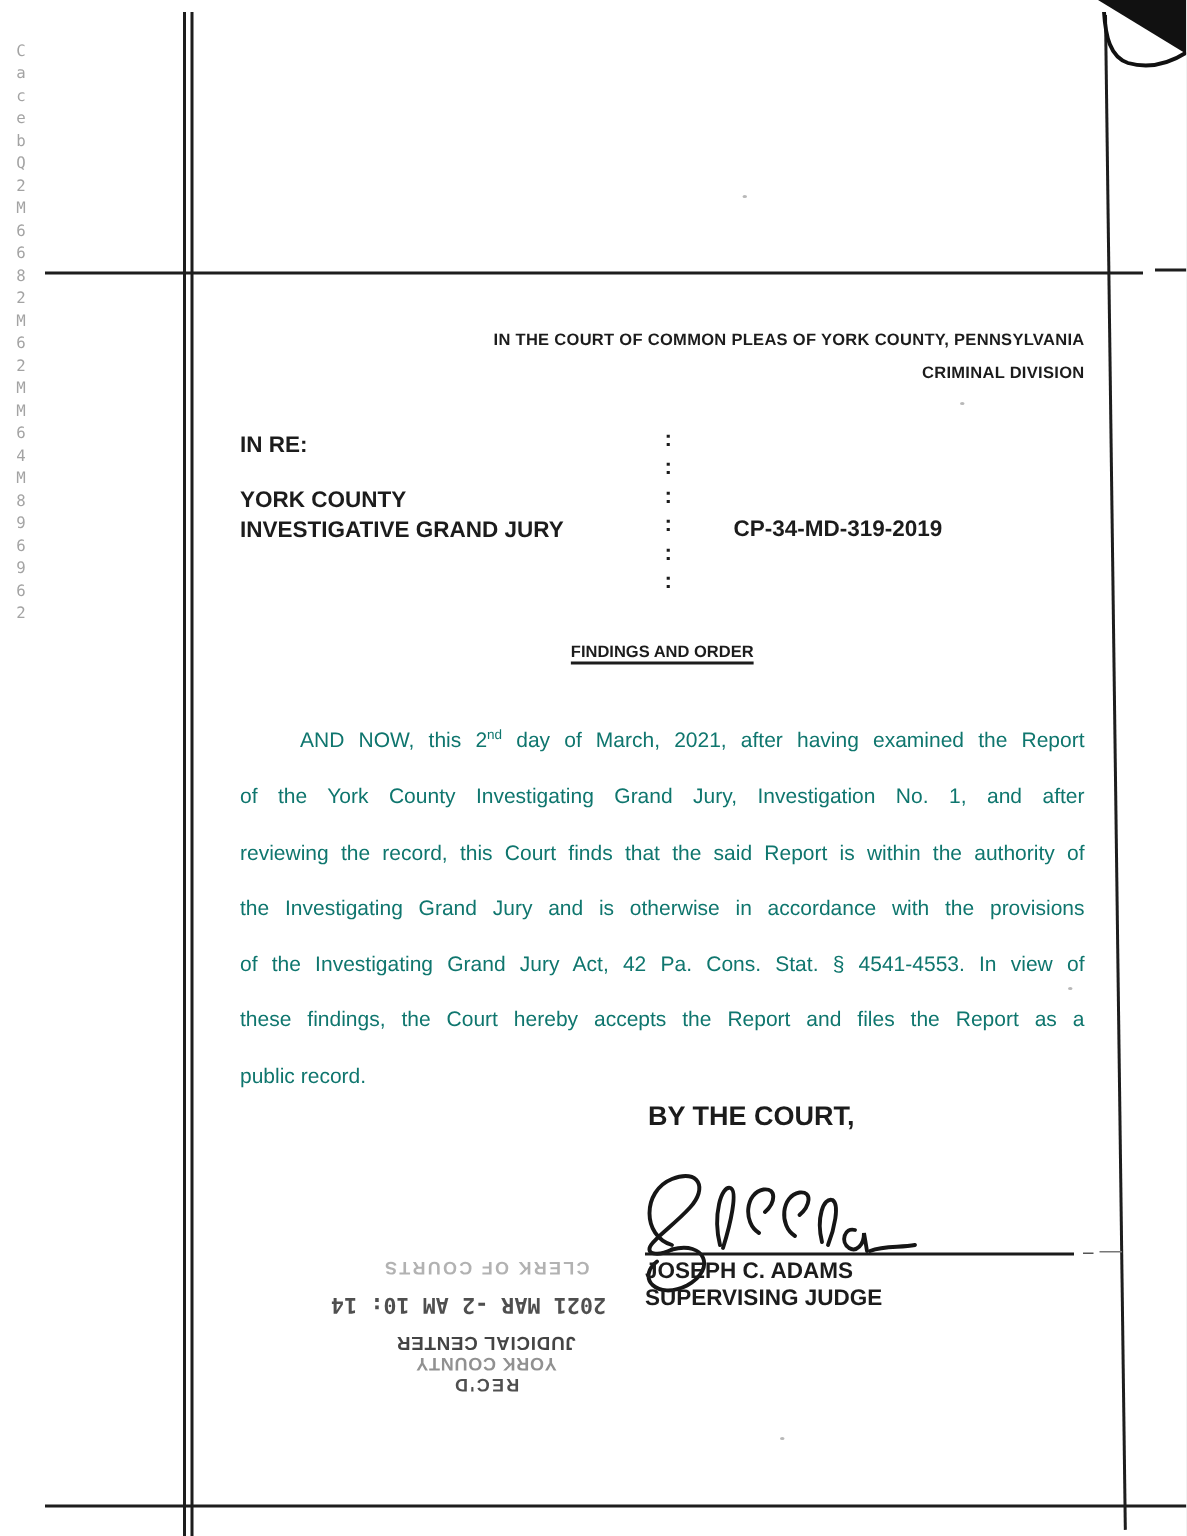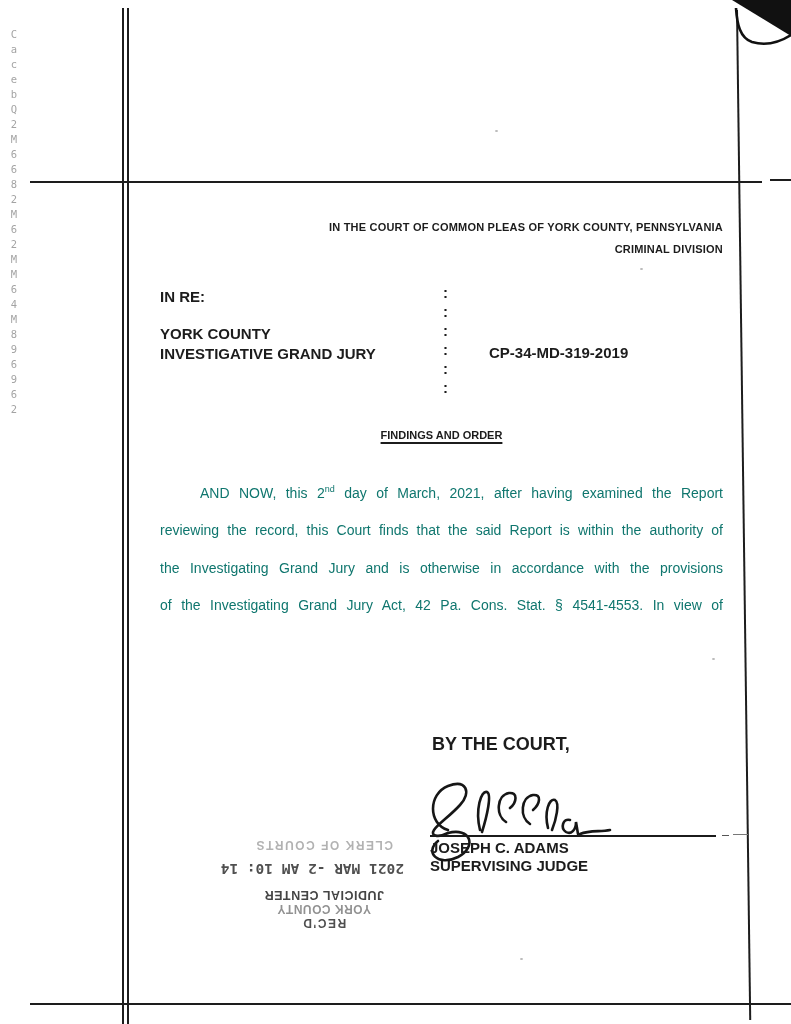--- a/index.html
+++ b/index.html
@@ -113,23 +113,26 @@
   <div class="docket">CP-34-MD-319-2019</div>
 
   <div class="doc-title">
     <span>FINDINGS AND ORDER</span>
   </div>
 
   <div class="body-block">
     <div class="body-line first">
       <span>AND NOW, this 2</span><sup>nd</sup><span> day of March, 2021, after having examined the Report</span>
     </div>
+    <div class="body-line">of the York County Investigating Grand Jury, Investigation No. 1, and after</div>
     <div class="body-line">reviewing the record, this Court finds that the said Report is within the authority of</div>
     <div class="body-line">the Investigating Grand Jury and is otherwise in accordance with the provisions</div>
     <div class="body-line">of the Investigating Grand Jury Act, 42 Pa. Cons. Stat. § 4541-4553. In view of</div>
+    <div class="body-line">these findings, the Court hereby accepts the Report and files the Report as a</div>
+    <div class="body-line last">public record.</div>
   </div>
 
   <div class="by-court">BY THE COURT,</div>
 
   <svg class="sig-svg" width="320" height="100" viewBox="0 0 320 100">
     <g fill="none" stroke="#161616" stroke-width="2.6" stroke-linecap="round">
       <path d="M30,52 C10,46 10,16 30,8 C48,1 54,14 42,27 C32,38 20,46 16,52 C12,58 20,60 30,55"></path>
       <path d="M30,55 C52,49 60,68 40,79 C20,89 6,74 20,63"></path>
       <path d="M62,52 C57,32 63,12 69,14 C74,16 69,38 64,54"></path>
       <path d="M88,44 C77,37 79,17 91,15 C100,14 99,24 92,30"></path>

